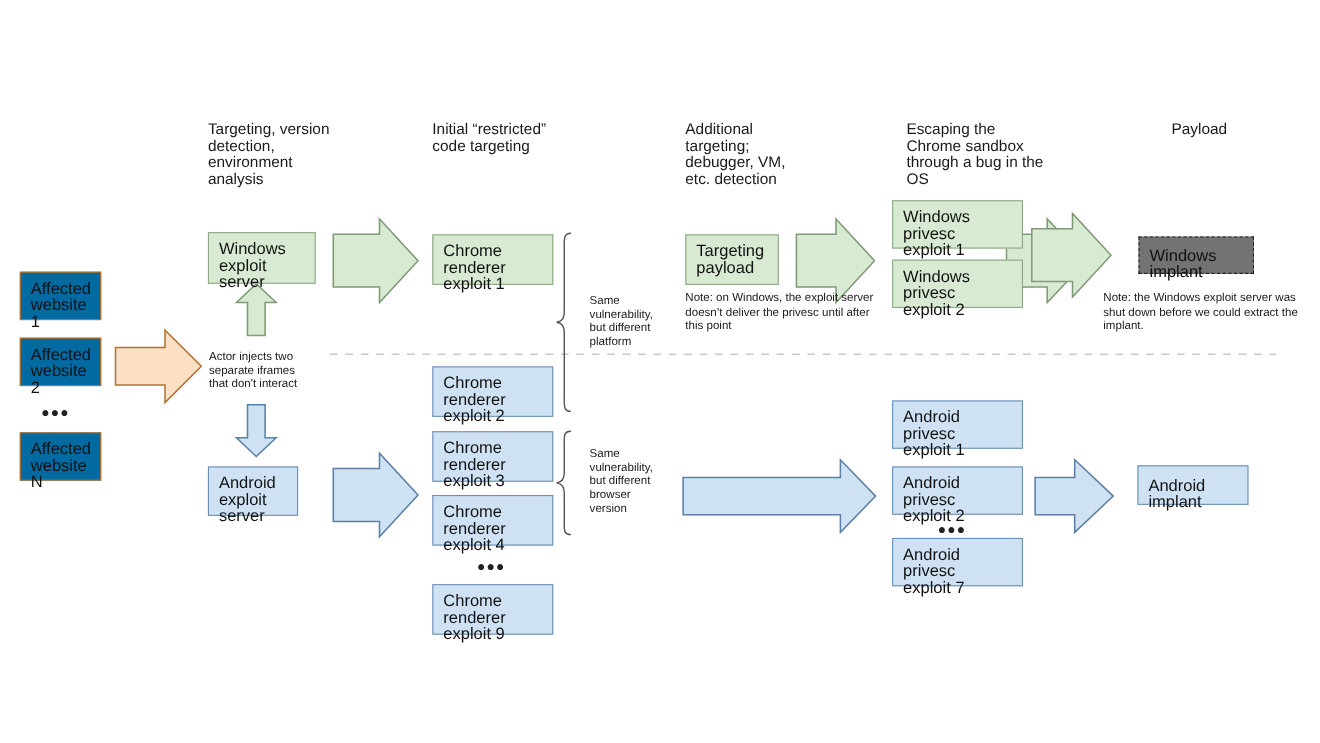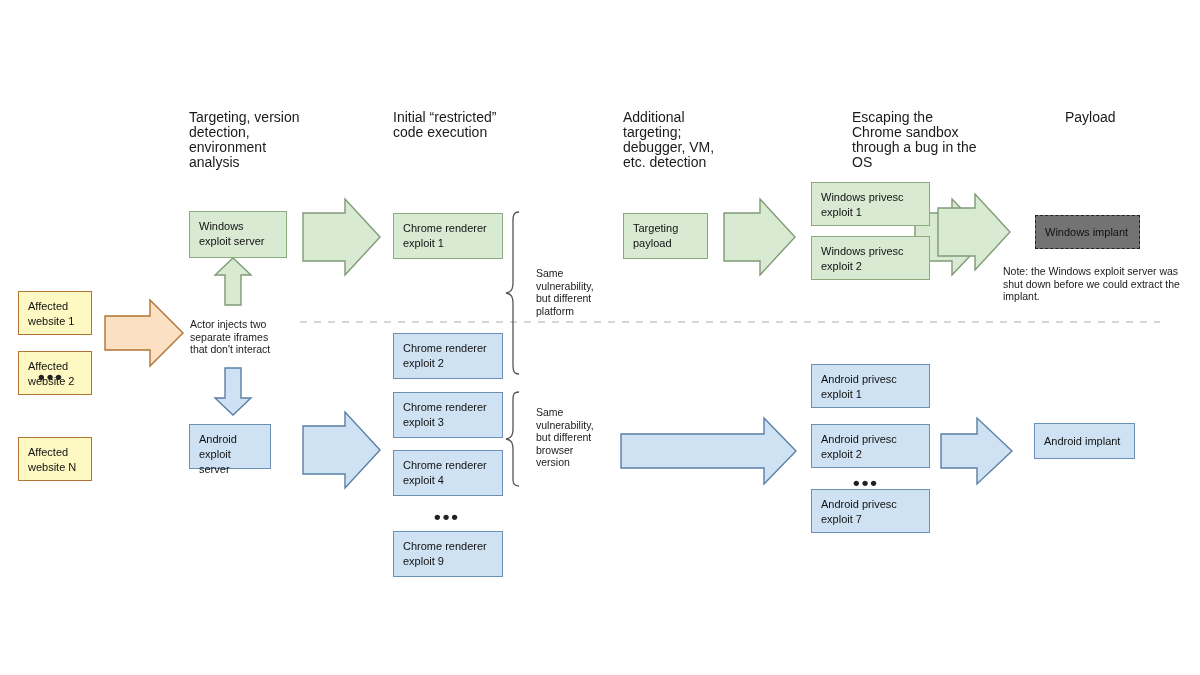--- a/index.html
+++ b/index.html
@@ -10,28 +10,28 @@
     font-family:"Liberation Sans","DejaVu Sans",sans-serif;
     color:#111111;
     overflow:hidden;
   }
   #stage{position:relative;width:1200px;height:675px;}
 
   
   .node{
     position:absolute;
     box-sizing:border-box;
-    font-size:11px;
+    font-size:15px;
     line-height:15px;
     padding:7px 8px 6px 9px;
     white-space:pre-line;
   }
   .node.green{background:#d9ead3;border:1px solid #8aa97f;}
   .node.blue {background:#cfe2f3;border:1px solid #6b8fb5;}
-  .node.orange{background:#fef9c3;border:1px solid #b07331;margin-top:44px;}
+  .node.orange{background:#0369a1;border:1px solid #b07331;}
   .node.dashed{background:#737373;border:1px dashed #222222;}
 
   
   .txt{
     position:absolute;
     font-size:12.5px;
     line-height:15px;
     white-space:pre-line;
     color:#1a1a1a;
   }
@@ -95,26 +95,26 @@
     <path class="ar-blue" d="M621,434 L764,434 L764,418 L796,451 L764,484 L764,468 L621,468 Z"></path>
 
     <path class="ar-blue" d="M941,434 L977,434 L977,418 L1012,451 L977,484 L977,468 L941,468 Z"></path>
   </svg>
 
   <div class="txt header" style="left:189px;top:110px;width:130px;">Targeting, version
 detection,
 environment
 analysis</div>
   <div class="txt header" style="left:393px;top:110px;width:150px;">Initial “restricted”
-code execution</div>
+code targeting</div>
   <div class="txt header" style="left:623px;top:110px;width:120px;">Additional
 targeting;
 debugger, VM,
 etc. detection</div>
-  <div class="txt header" style="left:852px;top:110px;width:145px;">Escaping the
+  <div class="txt header" style="left:824px;top:110px;width:145px;">Escaping the
 Chrome sandbox
 through a bug in the
 OS</div>
   <div class="txt header" style="left:1065px;top:110px;width:110px;">Payload</div>
 
   <div class="node orange" style="left:18px;top:247px;width:74px;height:44px;">Affected
 website 1</div>
   <div class="node orange" style="left:18px;top:307px;width:74px;height:44px;">Affected
 website 2</div>
   <div class="dots" style="left:38px;top:372px;">•••</div>
@@ -148,20 +148,23 @@
 but different
 platform</div>
   <div class="txt small" style="left:536px;top:406px;width:80px;">Same
 vulnerability,
 but different
 browser
 version</div>
 
   <div class="node green" style="left:623px;top:213px;width:85px;height:46px;">Targeting
 payload</div>
+  <div class="txt caption" style="left:623px;top:265px;width:190px;">Note: on Windows, the exploit server
+doesn’t deliver the privesc until after
+this point</div>
 
   <div class="node green" style="left:811px;top:182px;width:119px;height:44px;">Windows privesc
 exploit 1</div>
   <div class="node green" style="left:811px;top:236px;width:119px;height:44px;">Windows privesc
 exploit 2</div>
 
   <div class="node blue" style="left:811px;top:364px;width:119px;height:44px;">Android privesc
 exploit 1</div>
   <div class="node blue" style="left:811px;top:424px;width:119px;height:44px;">Android privesc
 exploit 2</div>

